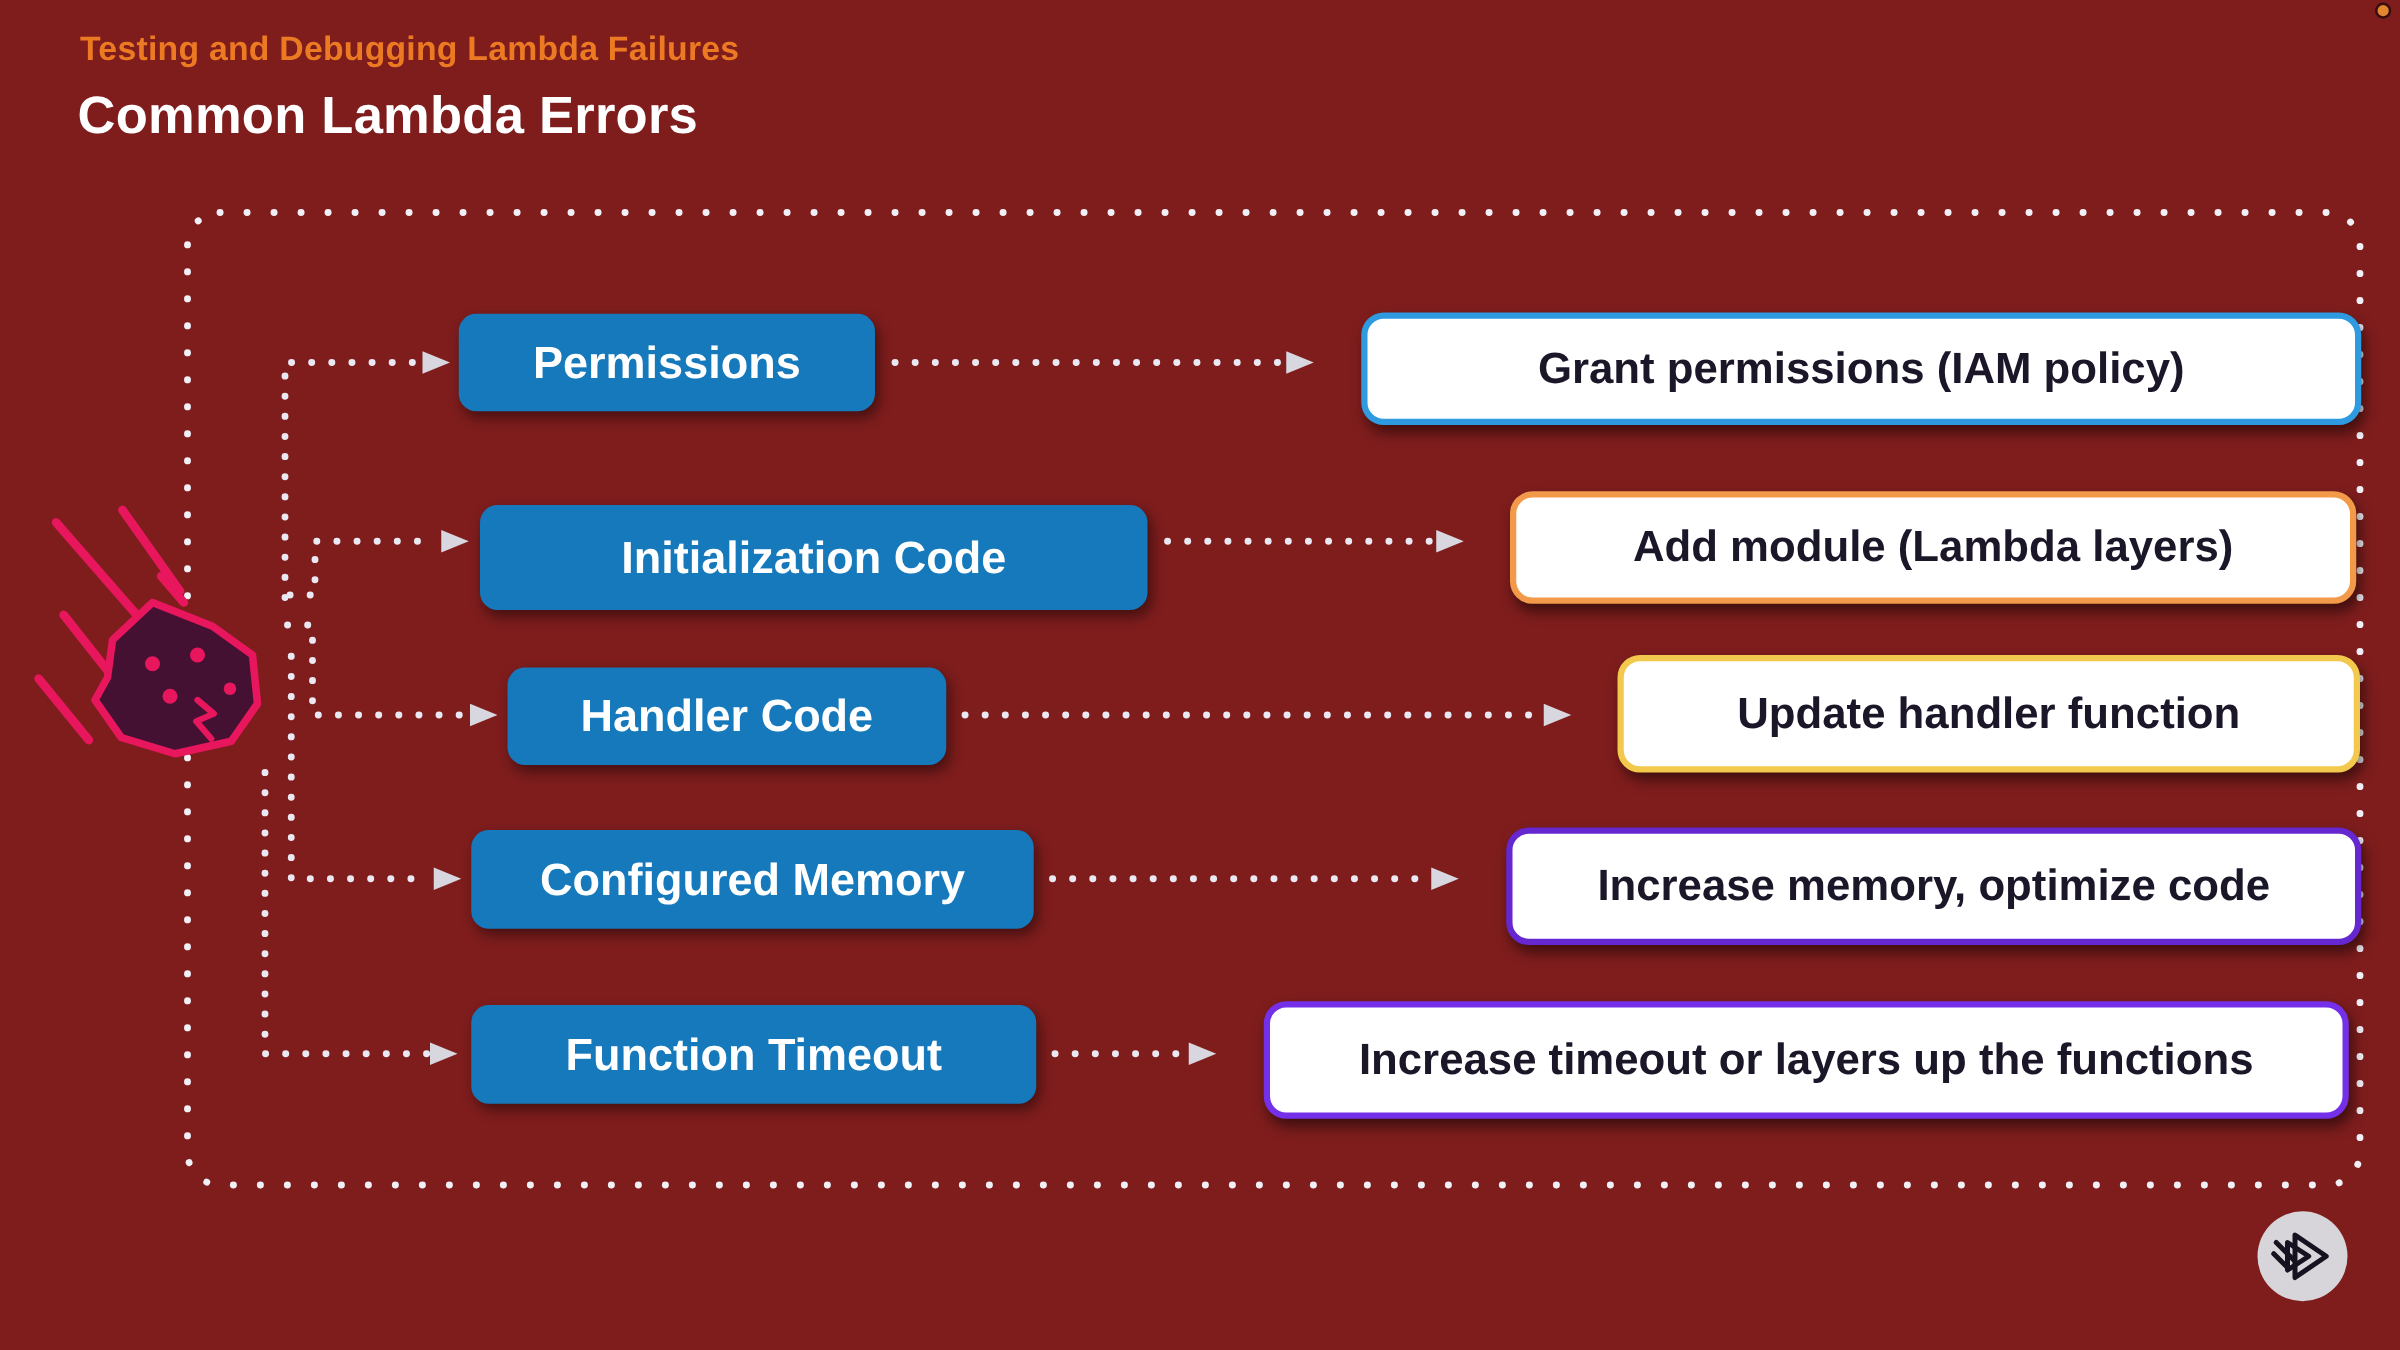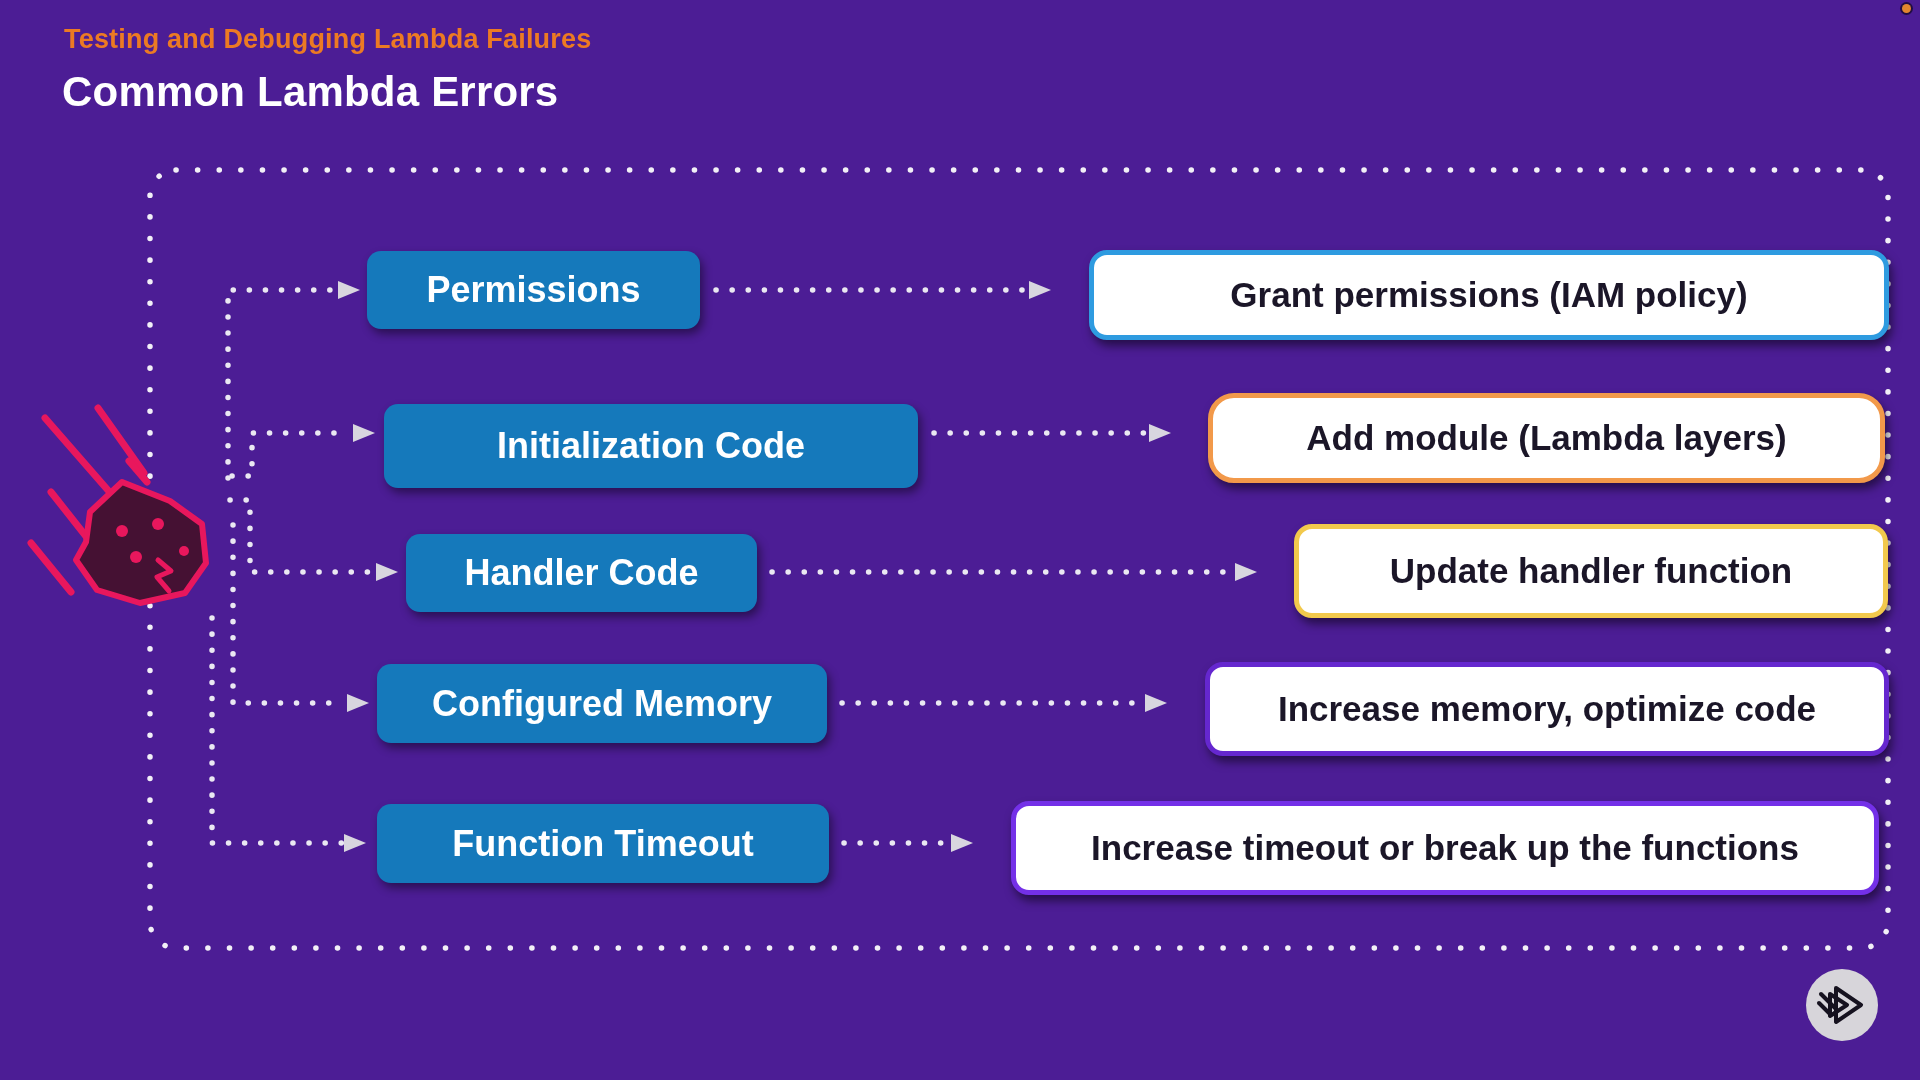--- a/index.html
+++ b/index.html
@@ -1,17 +1,17 @@
 <!DOCTYPE html>
 <html><head>
 <meta charset="utf-8">
 <style>
   html,body{margin:0;padding:0;background:#16121F;overflow:hidden;}
   .stage{
-    position:relative;width:1920px;height:1080px;background:#4c1d95;
+    position:relative;width:1920px;height:1080px;background:#7f1d1d;
     font-family:"Liberation Sans",sans-serif;
   }
   .eyebrow{
     position:absolute;left:64px;top:24px;
     font-size:27px;font-weight:700;color:#EC7A23;letter-spacing:.2px;
   }
   .slide-title{
     position:absolute;left:62px;top:68px;
     font-size:42px;font-weight:700;color:#FFFFFF;letter-spacing:.2px;
   }
@@ -23,21 +23,21 @@
     box-shadow:3px 5px 10px rgba(0,0,0,.45);
   }
   .remedy-box{
     background:#FFFFFF;color:#1B1628;border-radius:18px;border:5px solid #FFF;
     font-size:35px;font-weight:700;
     box-shadow:3px 6px 10px rgba(0,0,0,.5);
     margin-left:30px;
   }
   
   .remedy-1{border-color:#2E9BE0;}
-  .remedy-2{border-color:#F2994A;border-radius:26px;}
+  .remedy-2{border-color:#F2994A;}
   .remedy-3{border-color:#F2C94C;}
   .remedy-4{border-color:#6527CF;text-align:center;}
   .remedy-5{border-color:#7430E8;}
   
   .error-1{left:367px;top:251px;width:333px;height:78px;}
   .error-2{left:384px;top:404px;width:534px;height:84px;}
   .error-3{left:406px;top:534px;width:351px;height:78px;}
   .error-4{left:377px;top:664px;width:450px;height:79px;}
   .error-5{left:377px;top:804px;width:452px;height:79px;}
   
@@ -132,21 +132,21 @@
   <div class="box remedy-box remedy-2">
       <span>Add module (Lambda layers)</span>
     </div>
   <div class="box remedy-box remedy-3">
       <span>Update handler function</span>
     </div>
   <div class="box remedy-box remedy-4">
       <span>Increase memory, optimize code</span>
     </div>
   <div class="box remedy-box remedy-5">
-      <span>Increase timeout or break up the functions</span>
+      <span>Increase timeout or layers up the functions</span>
     </div>
 
   <div class="logo-wrap">
     <svg viewBox="0 0 74 74" width="74" height="74">
       <circle cx="37" cy="37" r="36" fill="#D7D5DA"></circle>
       <g stroke="#16121F" stroke-width="4" fill="none" stroke-linejoin="round" stroke-linecap="round">
         <path d="M31 20 L56 37 L31 54 Z"></path>
         <path d="M25 26 L42 37 L25 48 Z"></path>
         <line x1="16" y1="26" x2="30" y2="40"></line>
         <line x1="14" y1="35" x2="25" y2="46"></line>

